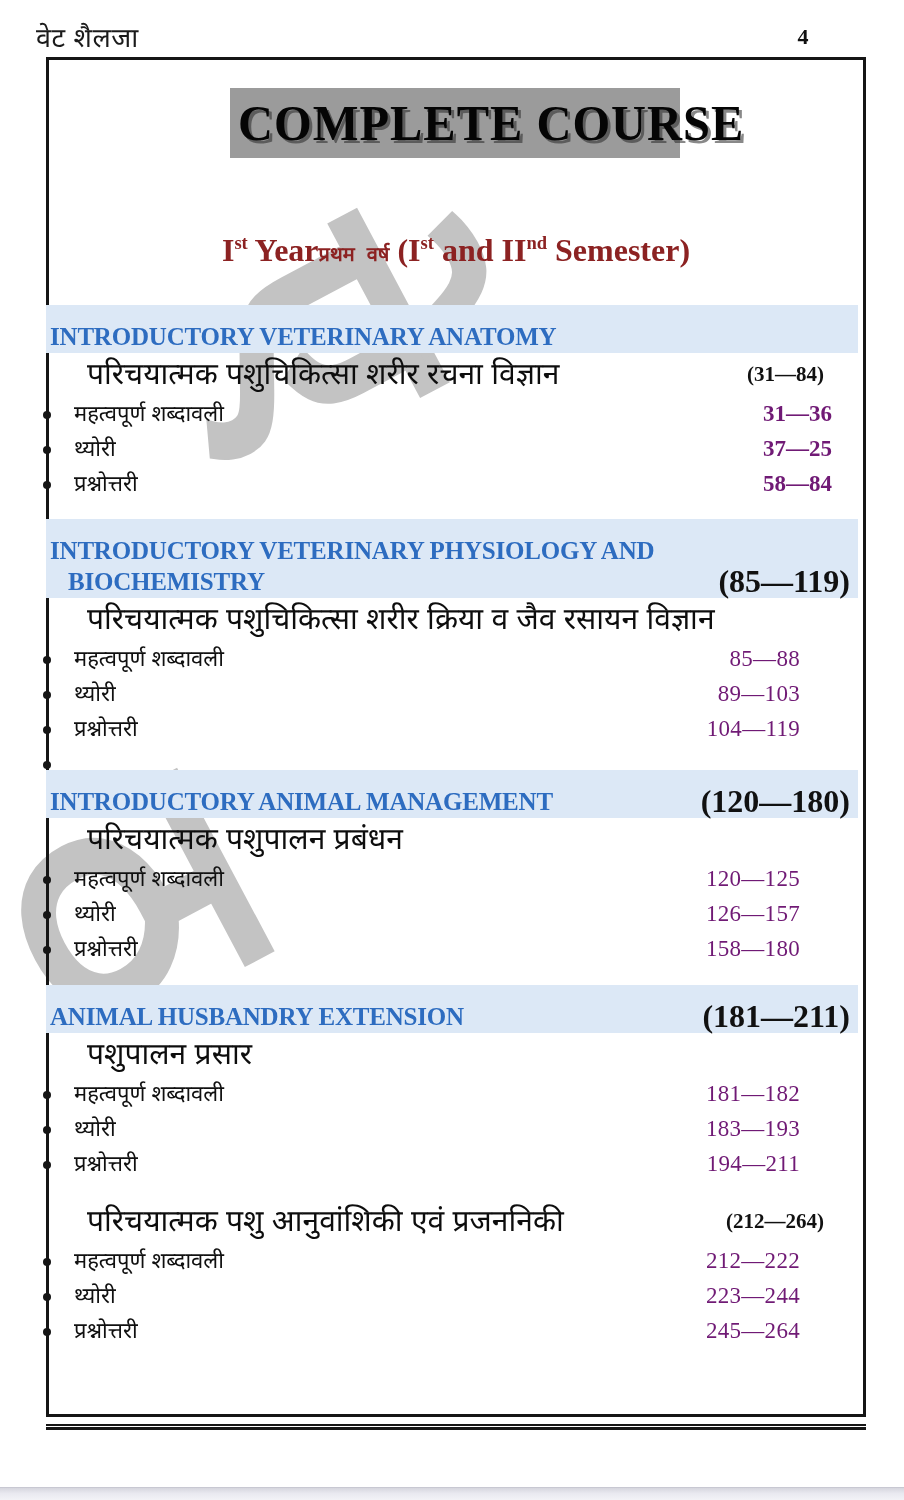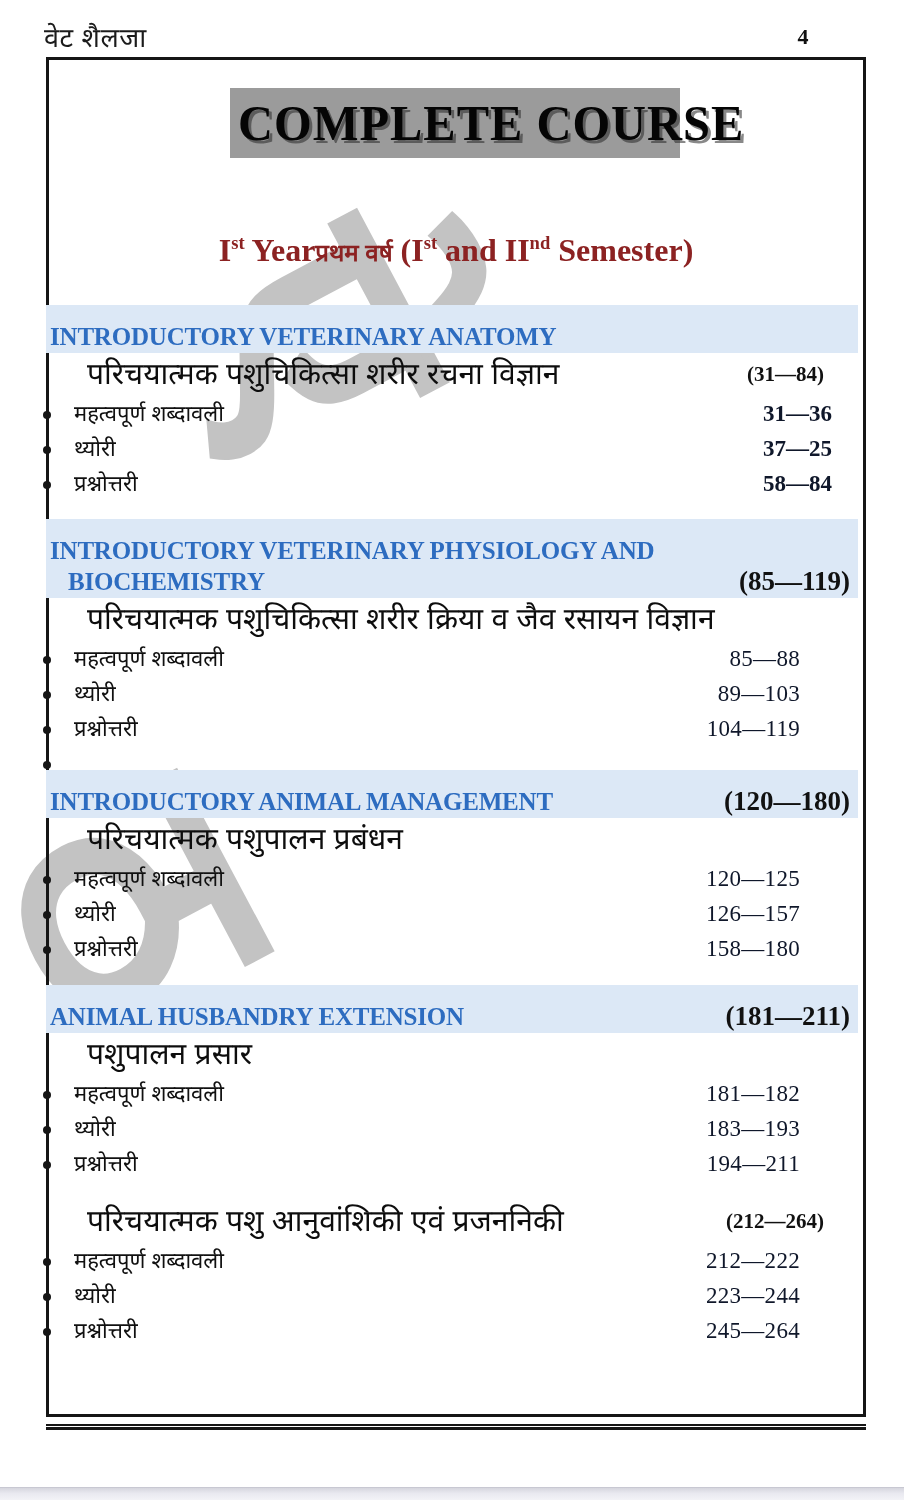--- a/index.html
+++ b/index.html
@@ -33,21 +33,21 @@
     width: 904px;
     height: 13px;
     background: linear-gradient(to bottom, #d6d6de 0%, #e9e9f0 45%, #f3f3f7 100%);
     border-top: 1px solid #c8c8d2;
     box-sizing: border-box;
   }
 
   
   .running-head {
     position: absolute;
-    left: 44px;
+    left: 36px;
     top: 18px;
     font-family: "Liberation Sans", "DejaVu Sans", sans-serif;
     font-size: 27px;
     color: #1b1b1b;
     letter-spacing: 0.5px;
     white-space: nowrap;
   }
   .folio {
     position: absolute;
     left: 780px;
@@ -159,22 +159,22 @@
     top: 232px;
     width: 820px;
     text-align: center;
     font-family: "Liberation Serif", "DejaVu Serif", serif;
     font-weight: bold;
     font-size: 32px;
     color: #8c2222;
     white-space: nowrap;
   }
   .subtitle .dev {
-    font-family: Liberation Sans, sans-serif;
-    font-size: 24px;
+    font-family: Liberation Mono, monospace;
+    font-size: 20px;
   }
   .subtitle sup {
     font-size: 0.58em;
     vertical-align: super;
   }
 
   
   .section {
     position: absolute;
     left: 46px;
@@ -204,21 +204,21 @@
     color: #2d6cc0;
     white-space: nowrap;
   }
   .band-en.indent { left: 22px; }
   .band-range {
     position: absolute;
     right: 8px;
     top: 0px;
     font-family: "Liberation Serif", "DejaVu Serif", serif;
     font-weight: bold;
-    font-size: 27px;
+    font-size: 32px;
     line-height: 31px;
     color: #111;
     white-space: nowrap;
   }
 
   .hi-title-row {
     position: relative;
     height: 40px;
     margin-top: 2px;
     margin-left: 40px;
@@ -268,21 +268,21 @@
     line-height: 33px;
     color: #101010;
     white-space: nowrap;
   }
   .sub-pages {
     position: absolute;
     top: 0;
     font-family: "Liberation Serif", "DejaVu Serif", serif;
     font-size: 23px;
     line-height: 33px;
-    color: #0f172a;
+    color: #701a75;
     white-space: nowrap;
     text-align: right;
   }
   .sub-pages.bold {
     font-weight: bold;
     right: 26px;
   }
   .sub-pages.plain {
     right: 58px;
     letter-spacing: 0.3px;

